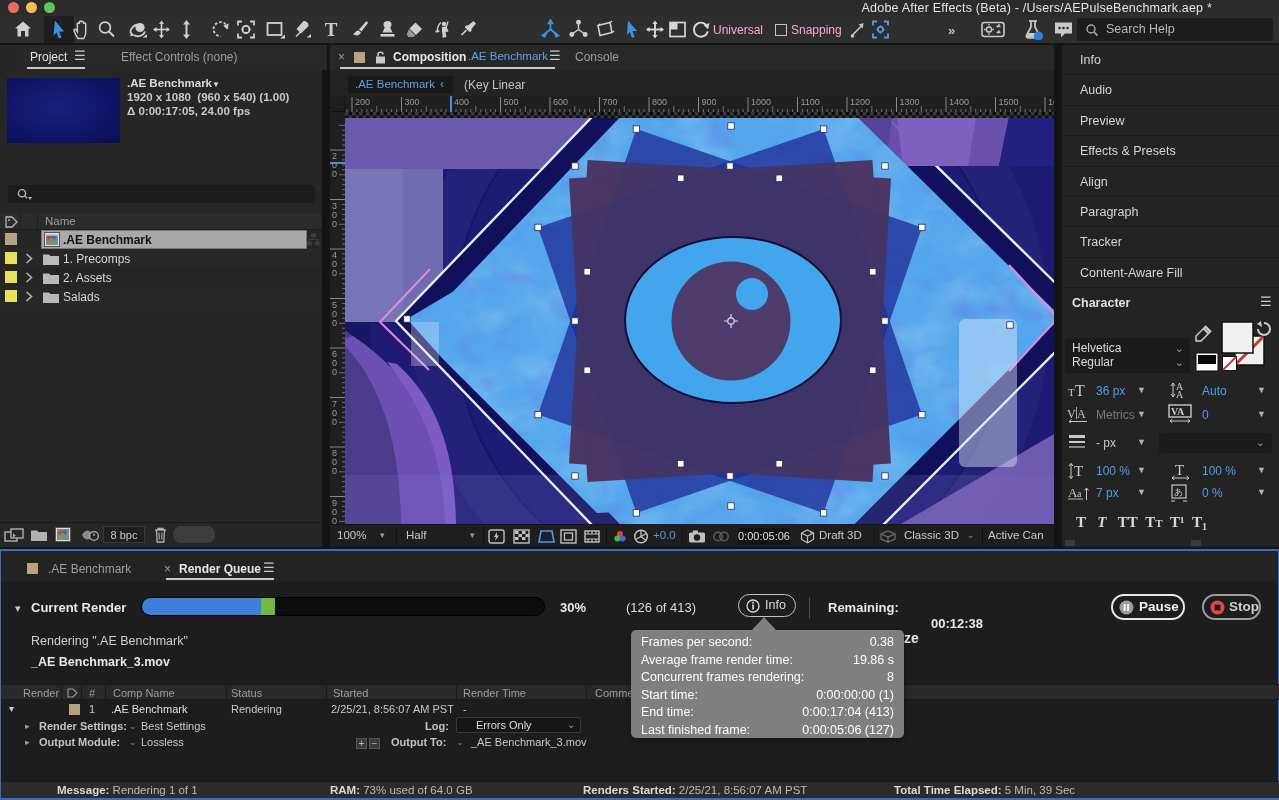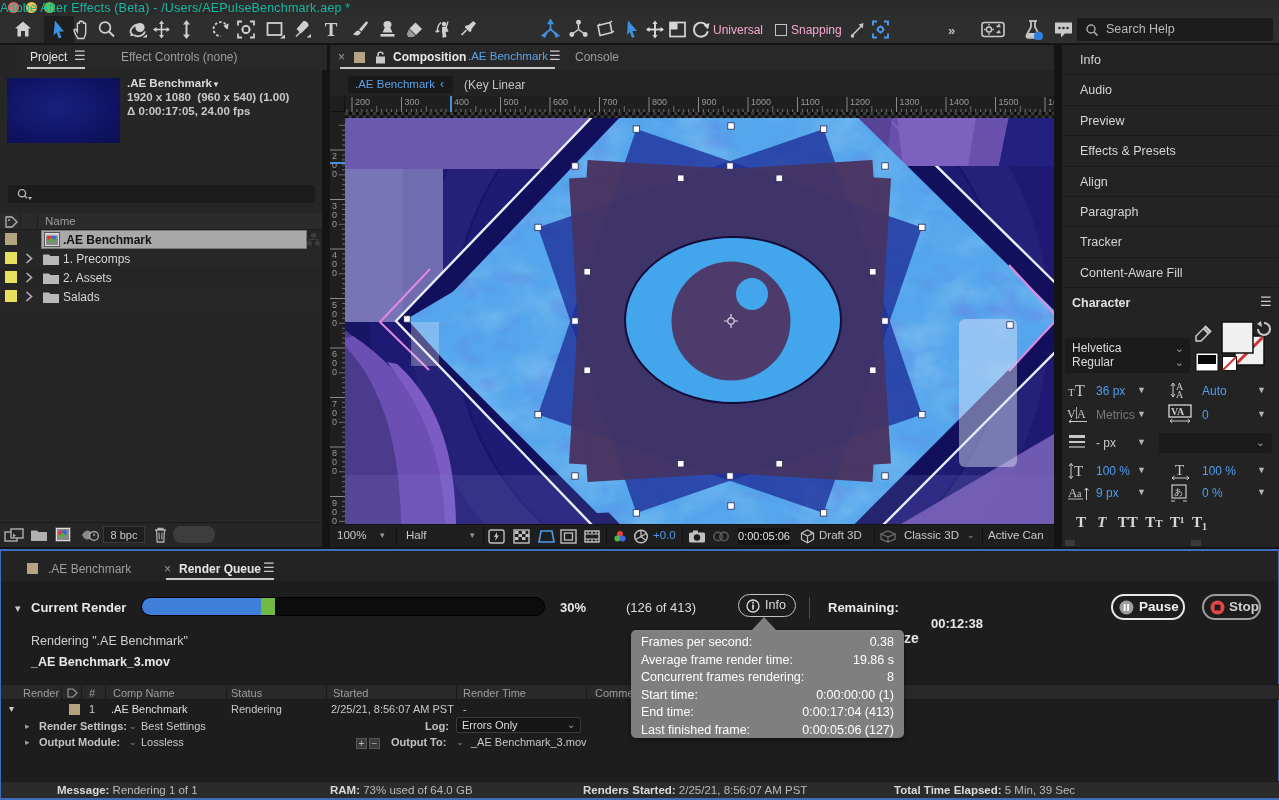--- a/index.html
+++ b/index.html
@@ -3,21 +3,21 @@
 <meta charset="utf-8">
 <style>
 * { margin:0; padding:0; box-sizing:border-box; }
 html,body { width:1279px; height:800px; overflow:hidden; background:#141414;
   font-family:"Liberation Sans", sans-serif; -webkit-font-smoothing:antialiased; }
 .abs { position:absolute; }
 #stage { position:relative; width:1279px; height:800px; }
 
 #titlebar { left:0; top:0; width:1279px; height:15px; background:#2b2b2b; overflow:hidden; }
 .tl { width:11px; height:11px; border-radius:50%; top:2px; }
-#title-text { left:0; width:1212px; text-align:left; top:1px; font-size:12.5px; color:#14b8a6; letter-spacing:0.2px; }
+#title-text { left:0; width:1212px; text-align:right; top:1px; font-size:12.5px; color:#e5e5e5; letter-spacing:0.2px; }
 
 #toolbar { left:0; top:15px; width:1279px; height:29px; background:#2e2e2e; border-bottom:1px solid #161616; }
 .tbi { top:4px; height:21px; display:flex; align-items:center; justify-content:center; }
 .tbtxt { top:8px; font-size:12px; color:#f9a8d4; }
 .tabbar { background:#282828; height:25px; font-size:12px; color:#9d9d9d; }
 
 #proj { left:0; top:45px; width:322px; height:502px; background:#262626; }
 
 #comp { left:330px; top:45px; width:724px; height:502px; background:#232323; }
 
@@ -923,21 +923,21 @@
         </svg>
       <span class="abs blue" style="left:140px;top:176px;font-size:12px;">100 %</span>
       <span class="abs" style="left:195px;top:177px;color:#b5b5b5;font-size:9px;">▼</span>
 
       <svg class="abs" style="left:5px;top:196px" width="22" height="18" viewBox="0 0 22 18">
           <text x="1" y="13" font-size="13" fill="#c9c9c9" font-family="Liberation Serif">A</text>
           <text x="10" y="13" font-size="10" fill="#c9c9c9" font-family="Liberation Serif">a</text>
           <line x1="1" y1="15" x2="16" y2="15" stroke="#c9c9c9" stroke-width="0.9"></line>
           <path d="M19.5 16 l0 -12 M19.5 4 l-2 2.5 M19.5 4 l2 2.5" stroke="#c9c9c9" fill="none"></path>
         </svg>
-      <span class="abs blue" style="left:34px;top:198px;font-size:12px;">9 px</span>
+      <span class="abs blue" style="left:34px;top:198px;font-size:12px;">7 px</span>
       <span class="abs" style="left:75px;top:199px;color:#b5b5b5;font-size:9px;">▼</span>
       <svg class="abs" style="left:108px;top:196px" width="22" height="18" viewBox="0 0 22 18">
           <rect x="2" y="1" width="14" height="13" fill="none" stroke="#c9c9c9" stroke-width="1.2"></rect>
           <text x="4" y="11" font-size="9" fill="#c9c9c9">あ</text>
           <path d="M1 17 l4 0 m8 0 l4 0" stroke="#c9c9c9"></path>
         </svg>
       <span class="abs blue" style="left:140px;top:198px;font-size:12px;">0 %</span>
       <span class="abs" style="left:195px;top:199px;color:#b5b5b5;font-size:9px;">▼</span>
 
       <div class="abs" style="left:14px;top:226px;width:190px;font-family:'Liberation Serif',serif;color:#d8d8d8;font-size:15px;font-weight:bold;">
@@ -1025,21 +1025,21 @@
     <span class="abs trow" style="left:230px;top:152px;">Rendering</span>
     <span class="abs trow" style="left:330px;top:152px;">2/25/21, 8:56:07 AM PST</span>
     <span class="abs trow" style="left:462px;top:152px;">-</span>
 
     <span class="abs" style="left:24px;top:170px;color:#9d9d9d;font-size:9px;">▸</span>
     <span class="abs trow bold" style="left:38px;top:169px;color:#c3c3c3;">Render Settings:</span>
     <span class="abs" style="left:128px;top:170px;color:#888;font-size:9px;">⌄</span>
     <span class="abs trow" style="left:140px;top:169px;">Best Settings</span>
     <span class="abs trow bold" style="left:424px;top:169px;color:#c3c3c3;">Log:</span>
     <div class="abs" style="left:455px;top:166px;width:125px;height:16px;background:#161616;border:1px solid #3a3a3a;border-radius:2px;">
-      <span class="abs" style="left:5px;top:1px;font-size:11px;color:#dcdcdc;">Errors Only</span>
+      <span class="abs" style="left:19px;top:1px;font-size:11px;color:#dcdcdc;">Errors Only</span>
       <span class="abs" style="left:110px;top:1px;color:#999;font-size:10px;">⌄</span>
     </div>
 
     <span class="abs" style="left:24px;top:186px;color:#9d9d9d;font-size:9px;">▸</span>
     <span class="abs trow bold" style="left:38px;top:185px;color:#c3c3c3;">Output Module:</span>
     <span class="abs" style="left:128px;top:186px;color:#888;font-size:9px;">⌄</span>
     <span class="abs trow" style="left:140px;top:185px;">Lossless</span>
     <div class="abs" style="left:355px;top:187px;width:11px;height:11px;background:#3a3a3a;border:1px solid #555;color:#bbb;font-size:10px;text-align:center;line-height:10px;">+</div>
     <div class="abs" style="left:368px;top:187px;width:11px;height:11px;background:#3a3a3a;border:1px solid #555;color:#bbb;font-size:10px;text-align:center;line-height:10px;">−</div>
     <span class="abs trow bold" style="left:390px;top:185px;color:#c3c3c3;">Output To:</span>

